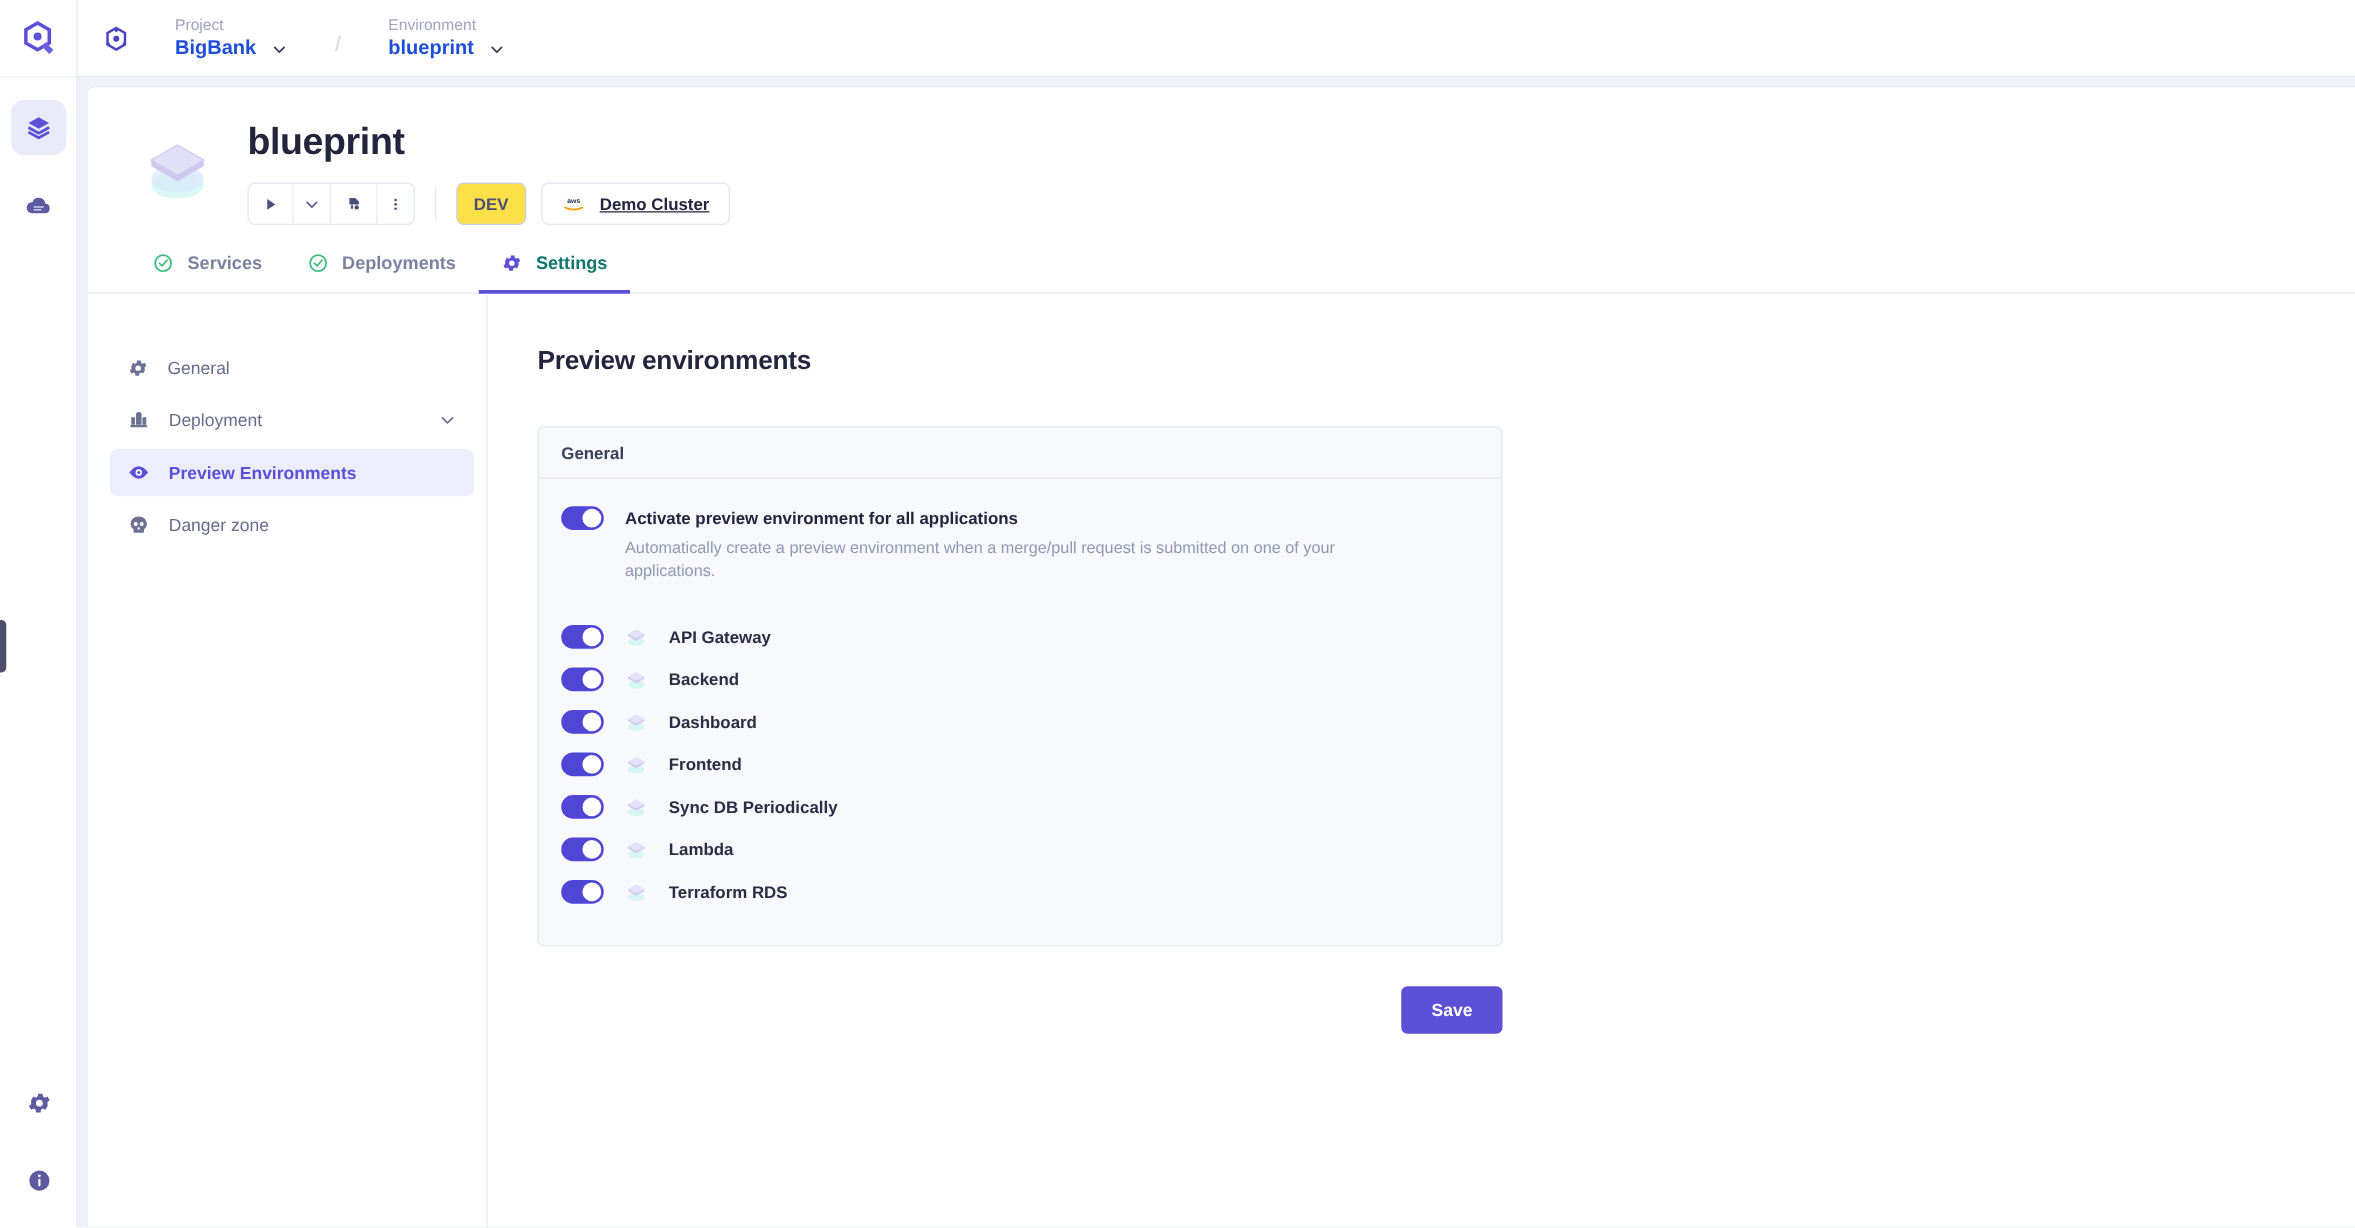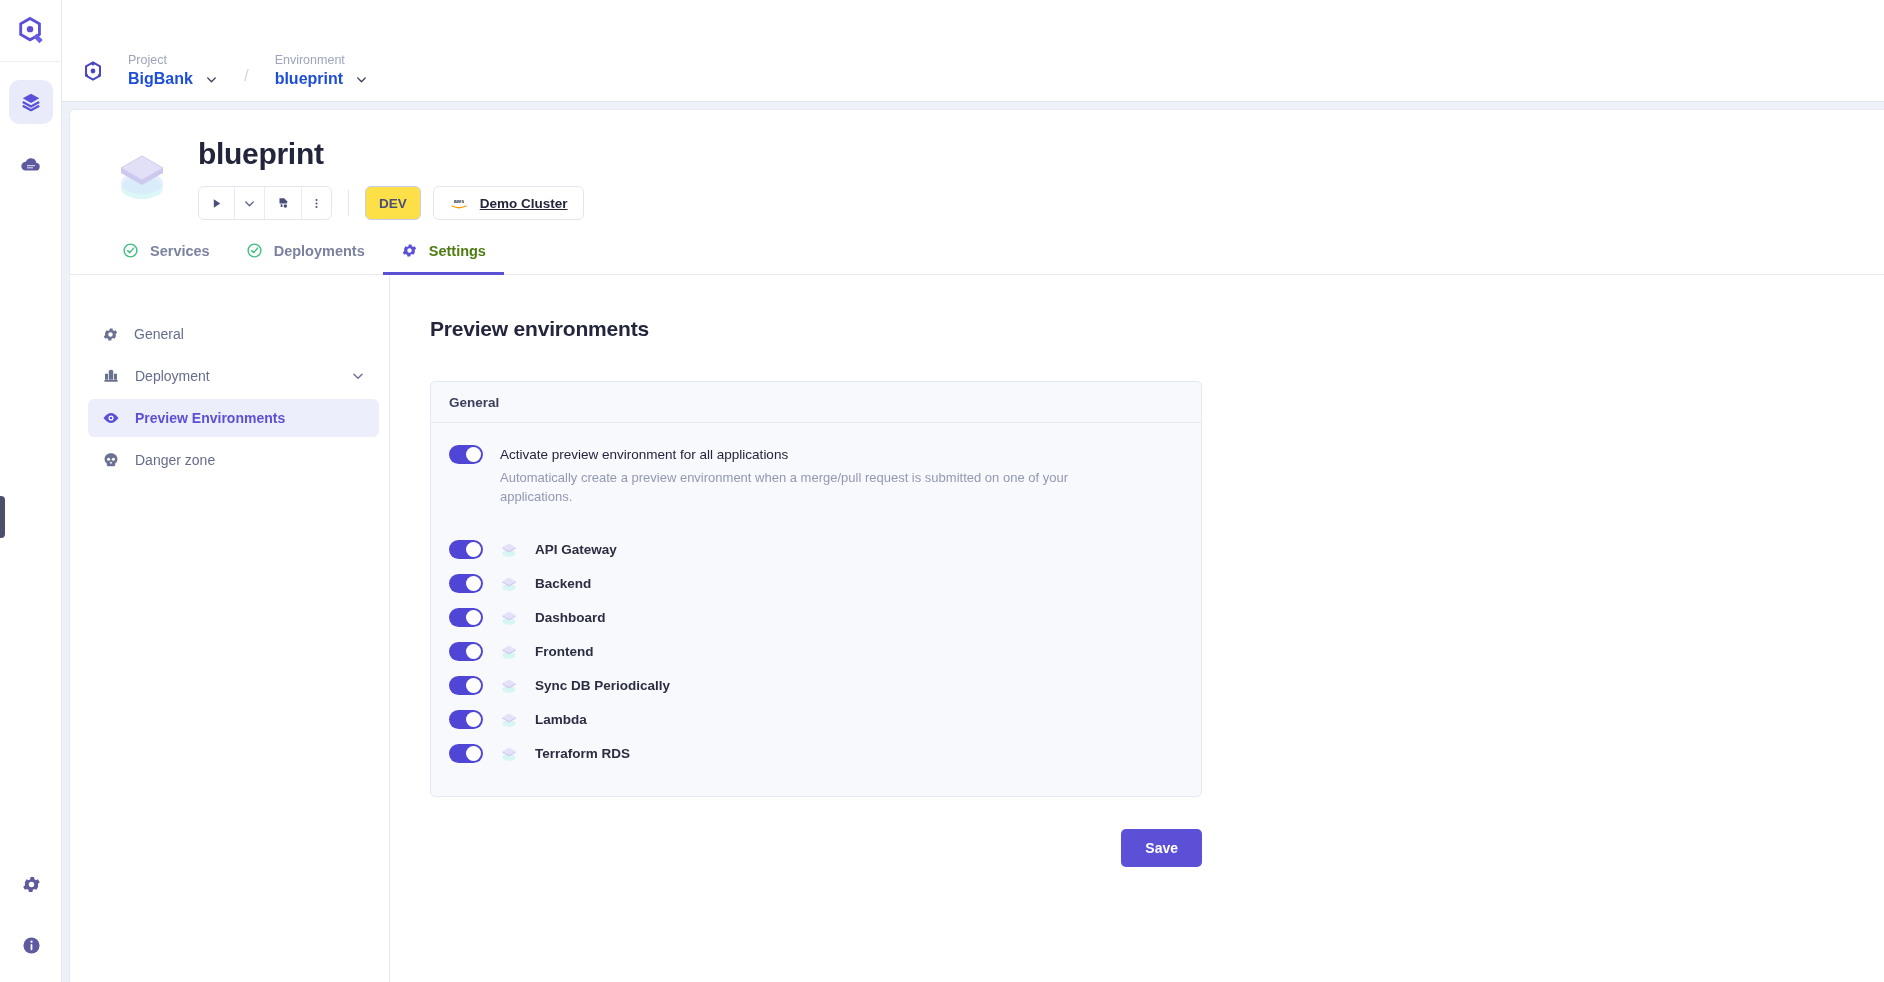--- a/index.html
+++ b/index.html
@@ -42,25 +42,24 @@
     width: 5px; height: 42px; border-radius: 0 4px 4px 0;
     background: #4b4f6b;
   }
 
   
   .right { flex: 1; display: flex; flex-direction: column; min-width: 0; }
 
   
   .crumbbar {
     height: 62px; flex: 0 0 62px;
-    display: flex; align-items: center; gap: 4px;
+    display: flex; align-items: center; gap: 16px;
     padding: 0 22px 0 20px;
     border-bottom: 1px solid #e3e7f1;
     background: #ffffff;
-    margin-top: 40px;
   }
   .crumb-logo { margin-right: 20px; display: flex; align-items: center; }
   .crumb {
     display: flex; flex-direction: column; justify-content: center;
     min-height: 44px;
   }
   .crumb-label { font-size: 12.5px; color: #9ea4bd; line-height: 17px; }
   .crumb-row { display: flex; align-items: center; gap: 12px; }
   .crumb-value { font-size: 16px; font-weight: 700; color: #1d4ed8; line-height: 20px; cursor: pointer; }
   .crumb-sep { color: #d3d8e6; font-size: 17px; margin: 10px 22px 0 22px; }
@@ -119,21 +118,21 @@
     padding: 22px 0 0 34px;
     border-bottom: 1px solid #e7eaf2;
   }
   .tab {
     display: flex; align-items: center; gap: 11px;
     padding: 0 18px 13px 18px;
     font-size: 14.5px; font-weight: 700; color: #7b82a0;
     cursor: pointer; border-bottom: 3px solid transparent;
     margin-bottom: -1px;
   }
-  .tab.active { color: #4d7c0f; border-bottom-color: #5b50d6; }
+  .tab.active { color: #0f766e; border-bottom-color: #5b50d6; }
 
   
   .body { flex: 1; display: flex; min-height: 0; }
   .snav {
     width: 320px; flex: 0 0 320px;
     border-right: 1px solid #e7eaf2;
     padding: 40px 10px 0 18px;
     display: flex; flex-direction: column; gap: 4px;
   }
   .snav-item {
@@ -156,21 +155,21 @@
   }
   .card-head {
     height: 41px; display: flex; align-items: center;
     padding: 0 18px; font-size: 13.5px; font-weight: 700; color: #3b3f5c;
     border-bottom: 1px solid #e4e8f1;
   }
   .card-body { padding: 22px 18px 26px 18px; }
 
   .row-main { display: flex; gap: 17px; align-items: flex-start; }
   .row-main .texts { max-width: 620px; }
-  .row-title { font-size: 13.5px; font-weight: 400; color: #23253c; line-height: 19px; }
+  .row-title { font-size: 13.5px; font-weight: 700; color: #23253c; line-height: 19px; }
   .row-desc { font-size: 13px; color: #9298b2; line-height: 19px; margin-top: 4px; }
 
   .app-list { margin-top: 26px; display: flex; flex-direction: column; gap: 0; }
   .app-row { display: flex; align-items: center; gap: 16px; height: 34px; }
   .app-name { font-size: 13.5px; font-weight: 700; color: #2b2d42; }
 
   
   .toggle {
     width: 34px; height: 19px; border-radius: 10px;
     background: #4f46d6; position: relative; flex: 0 0 34px; cursor: pointer;

